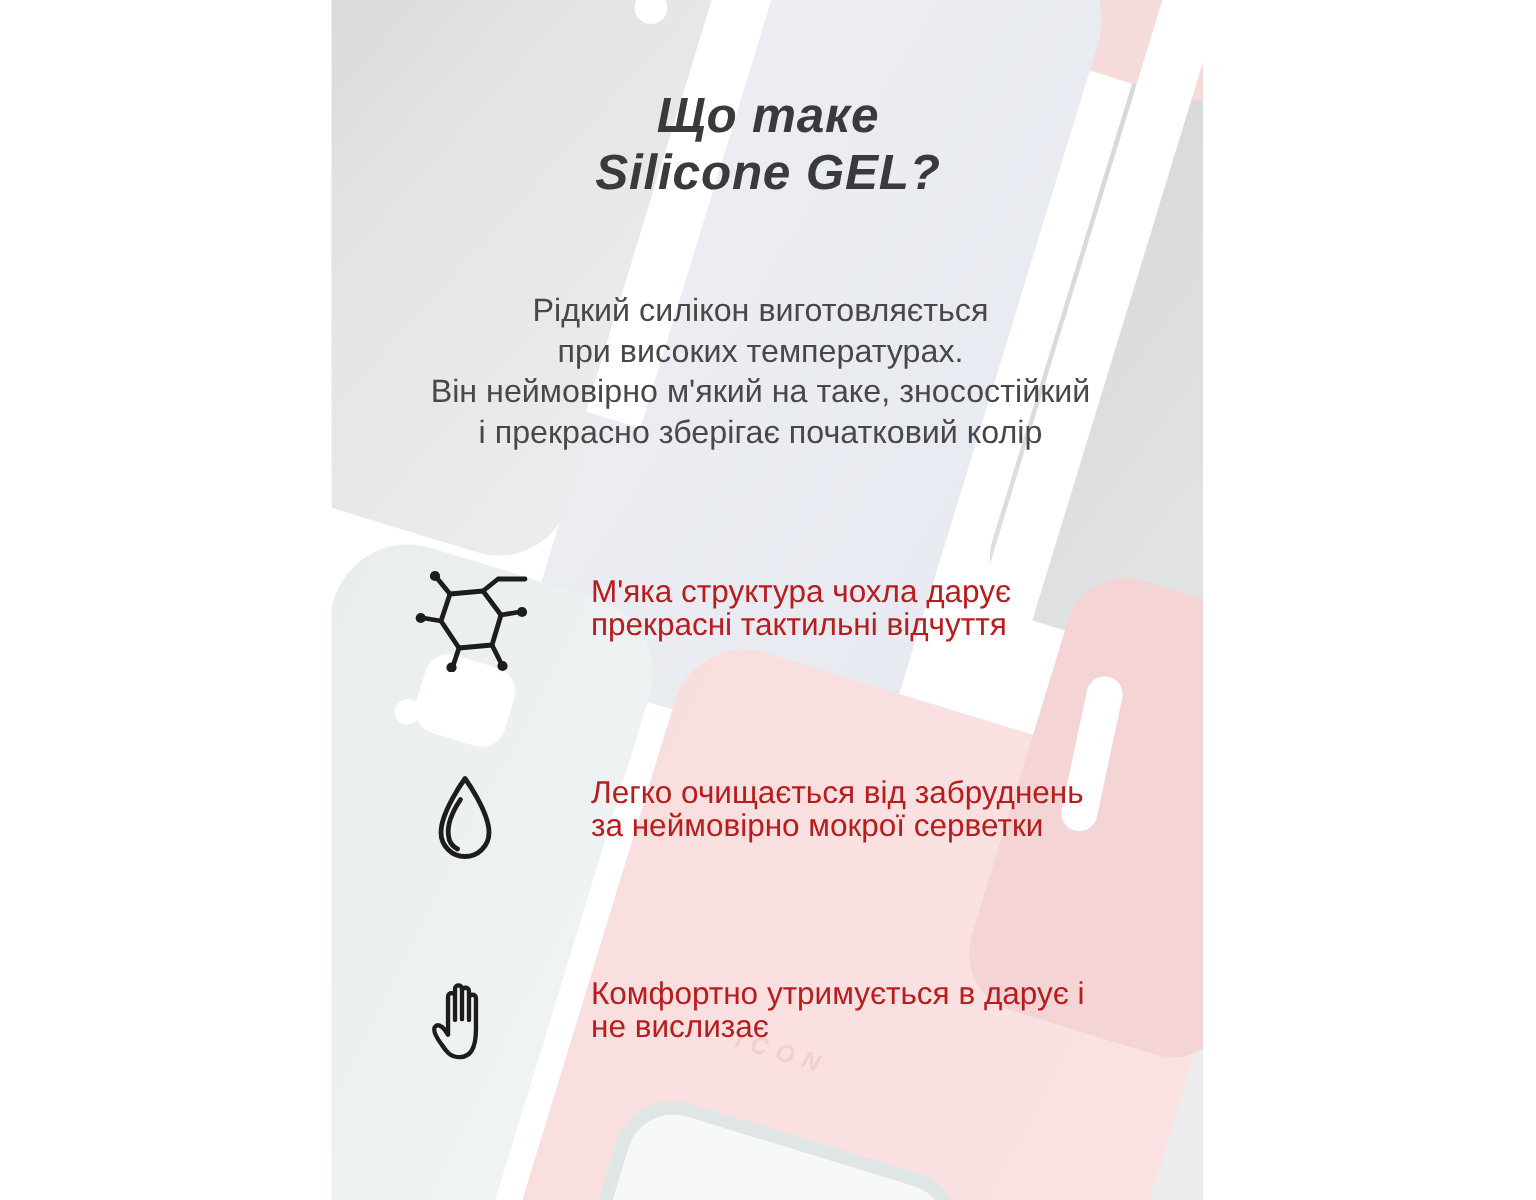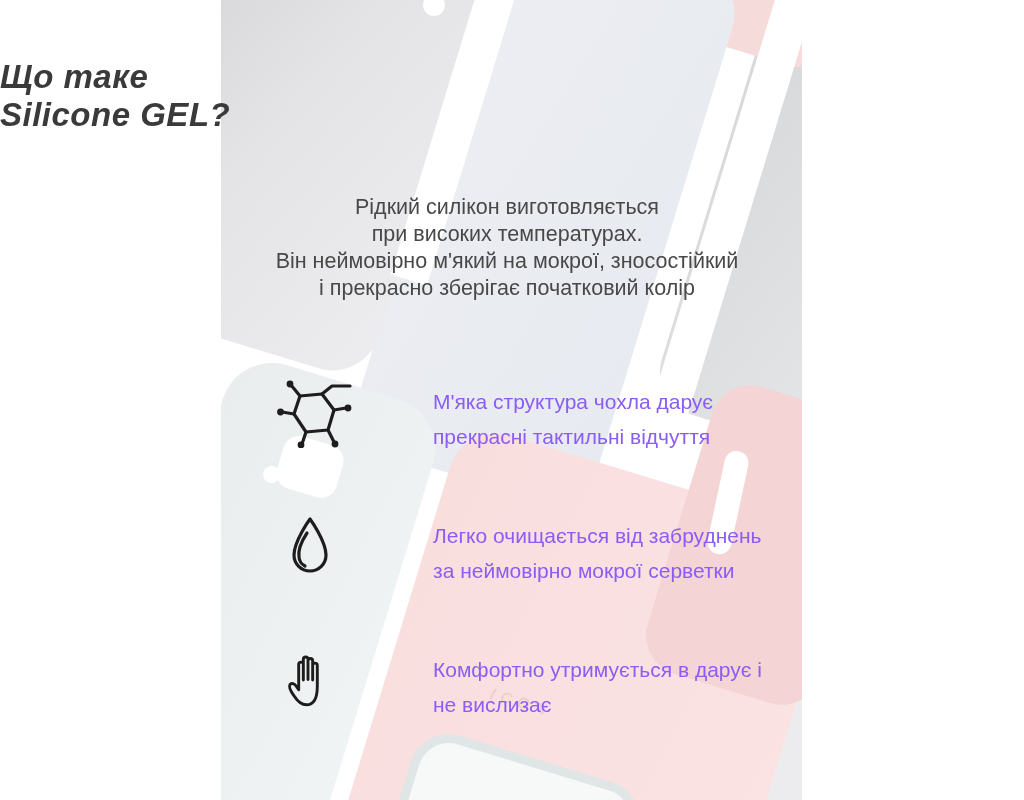--- a/index.html
+++ b/index.html
@@ -26,25 +26,25 @@
   .embossed{left:268px;top:694px;font-style:italic;font-weight:900;font-size:16px;
         letter-spacing:6px;color:rgba(180,90,90,0.13);}
   .case-graystroke{left:170px;top:755px;width:220px;height:160px;border-radius:40px;
         background:#f7f9f9;border:9px solid #e0e6e6;}
   .case-red-right{left:455px;top:395px;width:180px;height:300px;border-radius:40px;background:#f4d4d4;}
   .red-pill{left:495px;top:450px;width:24px;height:105px;border-radius:13px;background:#fff;transform:rotate(12deg);}
   .band{position:absolute;background:#fff;transform:rotate(17deg);}
   .band-a{left:236px;top:-170px;width:38px;height:460px;}
   .band-b{left:486px;top:-35px;width:38px;height:520px;}
   
-  .title{position:absolute;left:0;right:0;top:58px;text-align:left;font-style:italic;
+  .title{position:absolute;left:0;right:0;top:58px;text-align:center;font-style:italic;
          font-weight:900;font-size:33px;line-height:38px;color:#3a3a3a;letter-spacing:.5px;}
   .intro{position:absolute;left:0;right:10px;top:194px;text-align:center;font-size:21.5px;
          line-height:27px;color:#484848;white-space:pre-line;}
-  .feature-text{position:absolute;left:433px;font-size:21px;line-height:35px;color:#8b5cf6;
+  .feature-text{position:absolute;left:394px;font-size:21px;line-height:22px;color:#b91c1c;
          white-space:pre-line;}
   .f1{top:384px}.f2{top:518px}.f3{top:652px}
   .icon{position:absolute;color:#1d1d1d;}
   .i1{left:276px;top:376px}.i2{left:289px;top:515px}.i3{left:285px;top:651px}
   svg{display:block;}
 </style>
 </head>
 <body>
 
 <div class="page">
@@ -68,21 +68,21 @@
     <div class="band band-b"></div>
   </div>
 
   <div class="title">
     <div>Що таке</div>
     <div>Silicone GEL?</div>
   </div>
 
   <div class="intro">Рідкий силікон виготовляється
 при високих температурах.
-Він неймовірно м'який на мокрої, зносостійкий
+Він неймовірно м'який на таке, зносостійкий
 і прекрасно зберігає початковий колір</div>
 
   <div class="icon i1">
     <svg width="88" height="72" viewBox="0 0 88 72" fill="none" stroke="currentColor" stroke-width="3.2" stroke-linecap="round" stroke-linejoin="round">
       <polygon points="24,20 46,18 58,34 52,54 30,56 18,38"></polygon>
       <path d="M24,20 L15,9"></path>
         <circle cx="14" cy="8" r="3.4" fill="currentColor" stroke="none"></circle>
       <path d="M46,18 L56,10 L74,10"></path>
       <path d="M58,34 L70,32"></path>
         <circle cx="72" cy="32" r="3.4" fill="currentColor" stroke="none"></circle>

